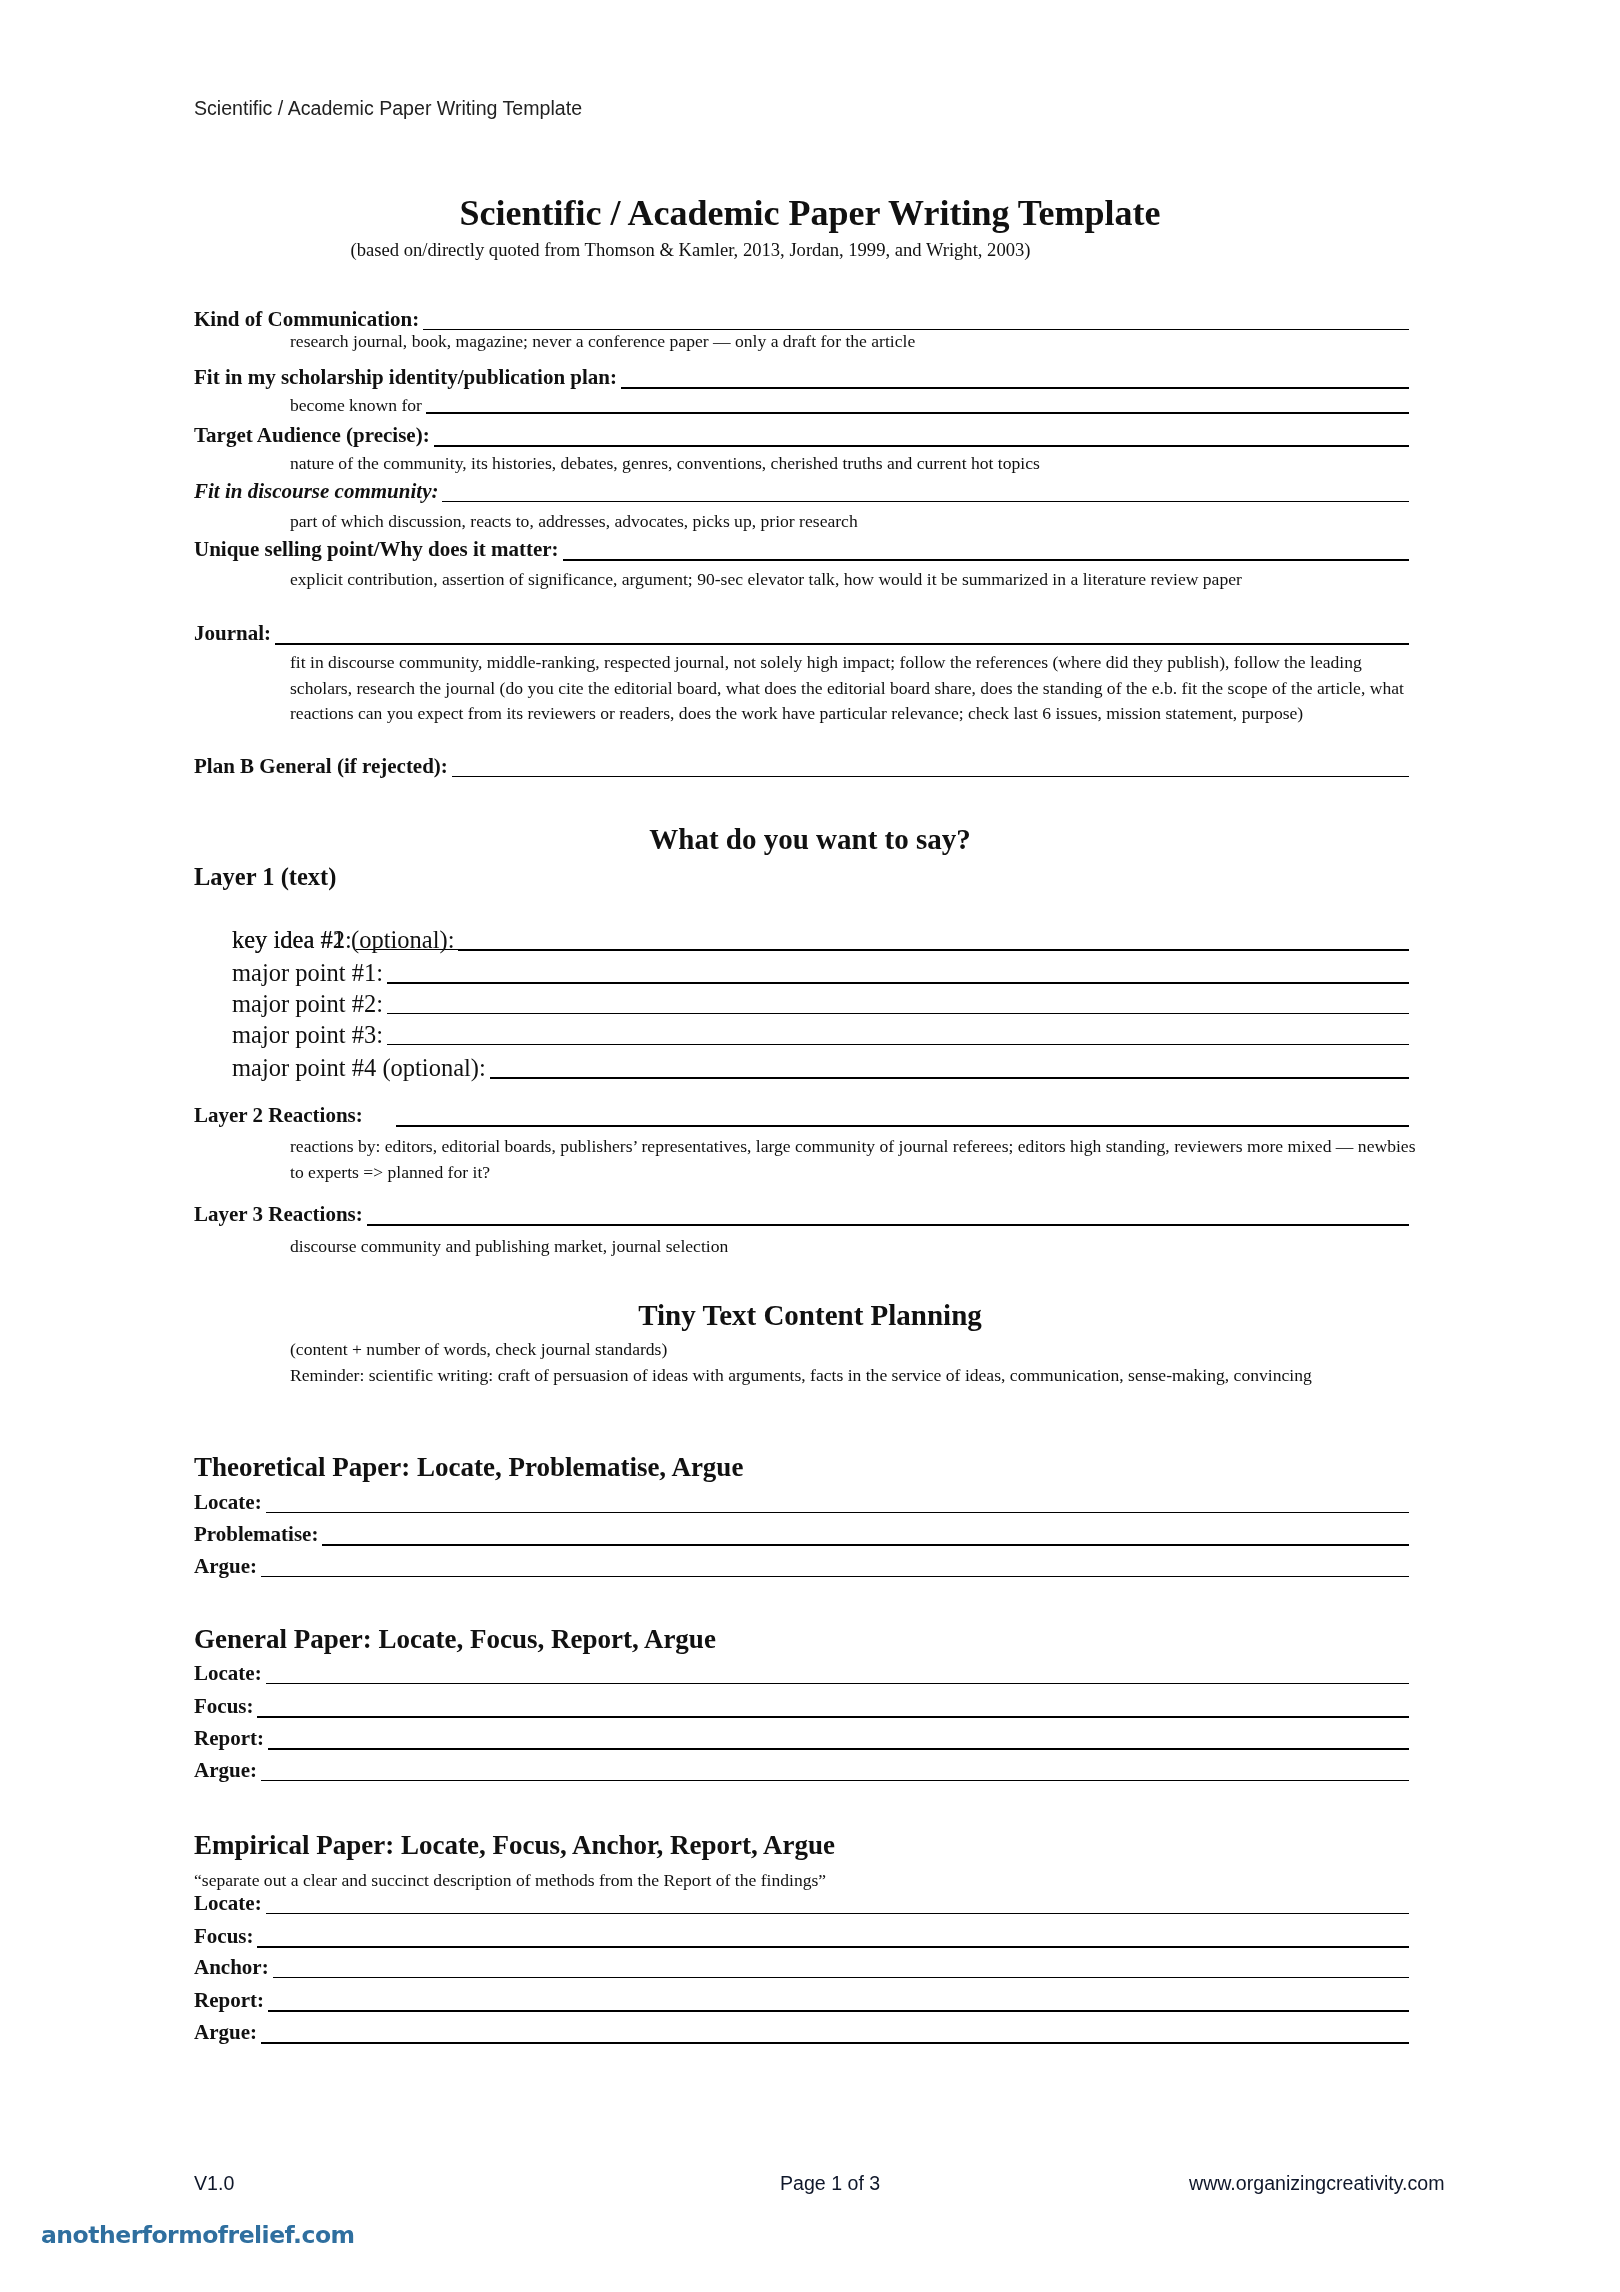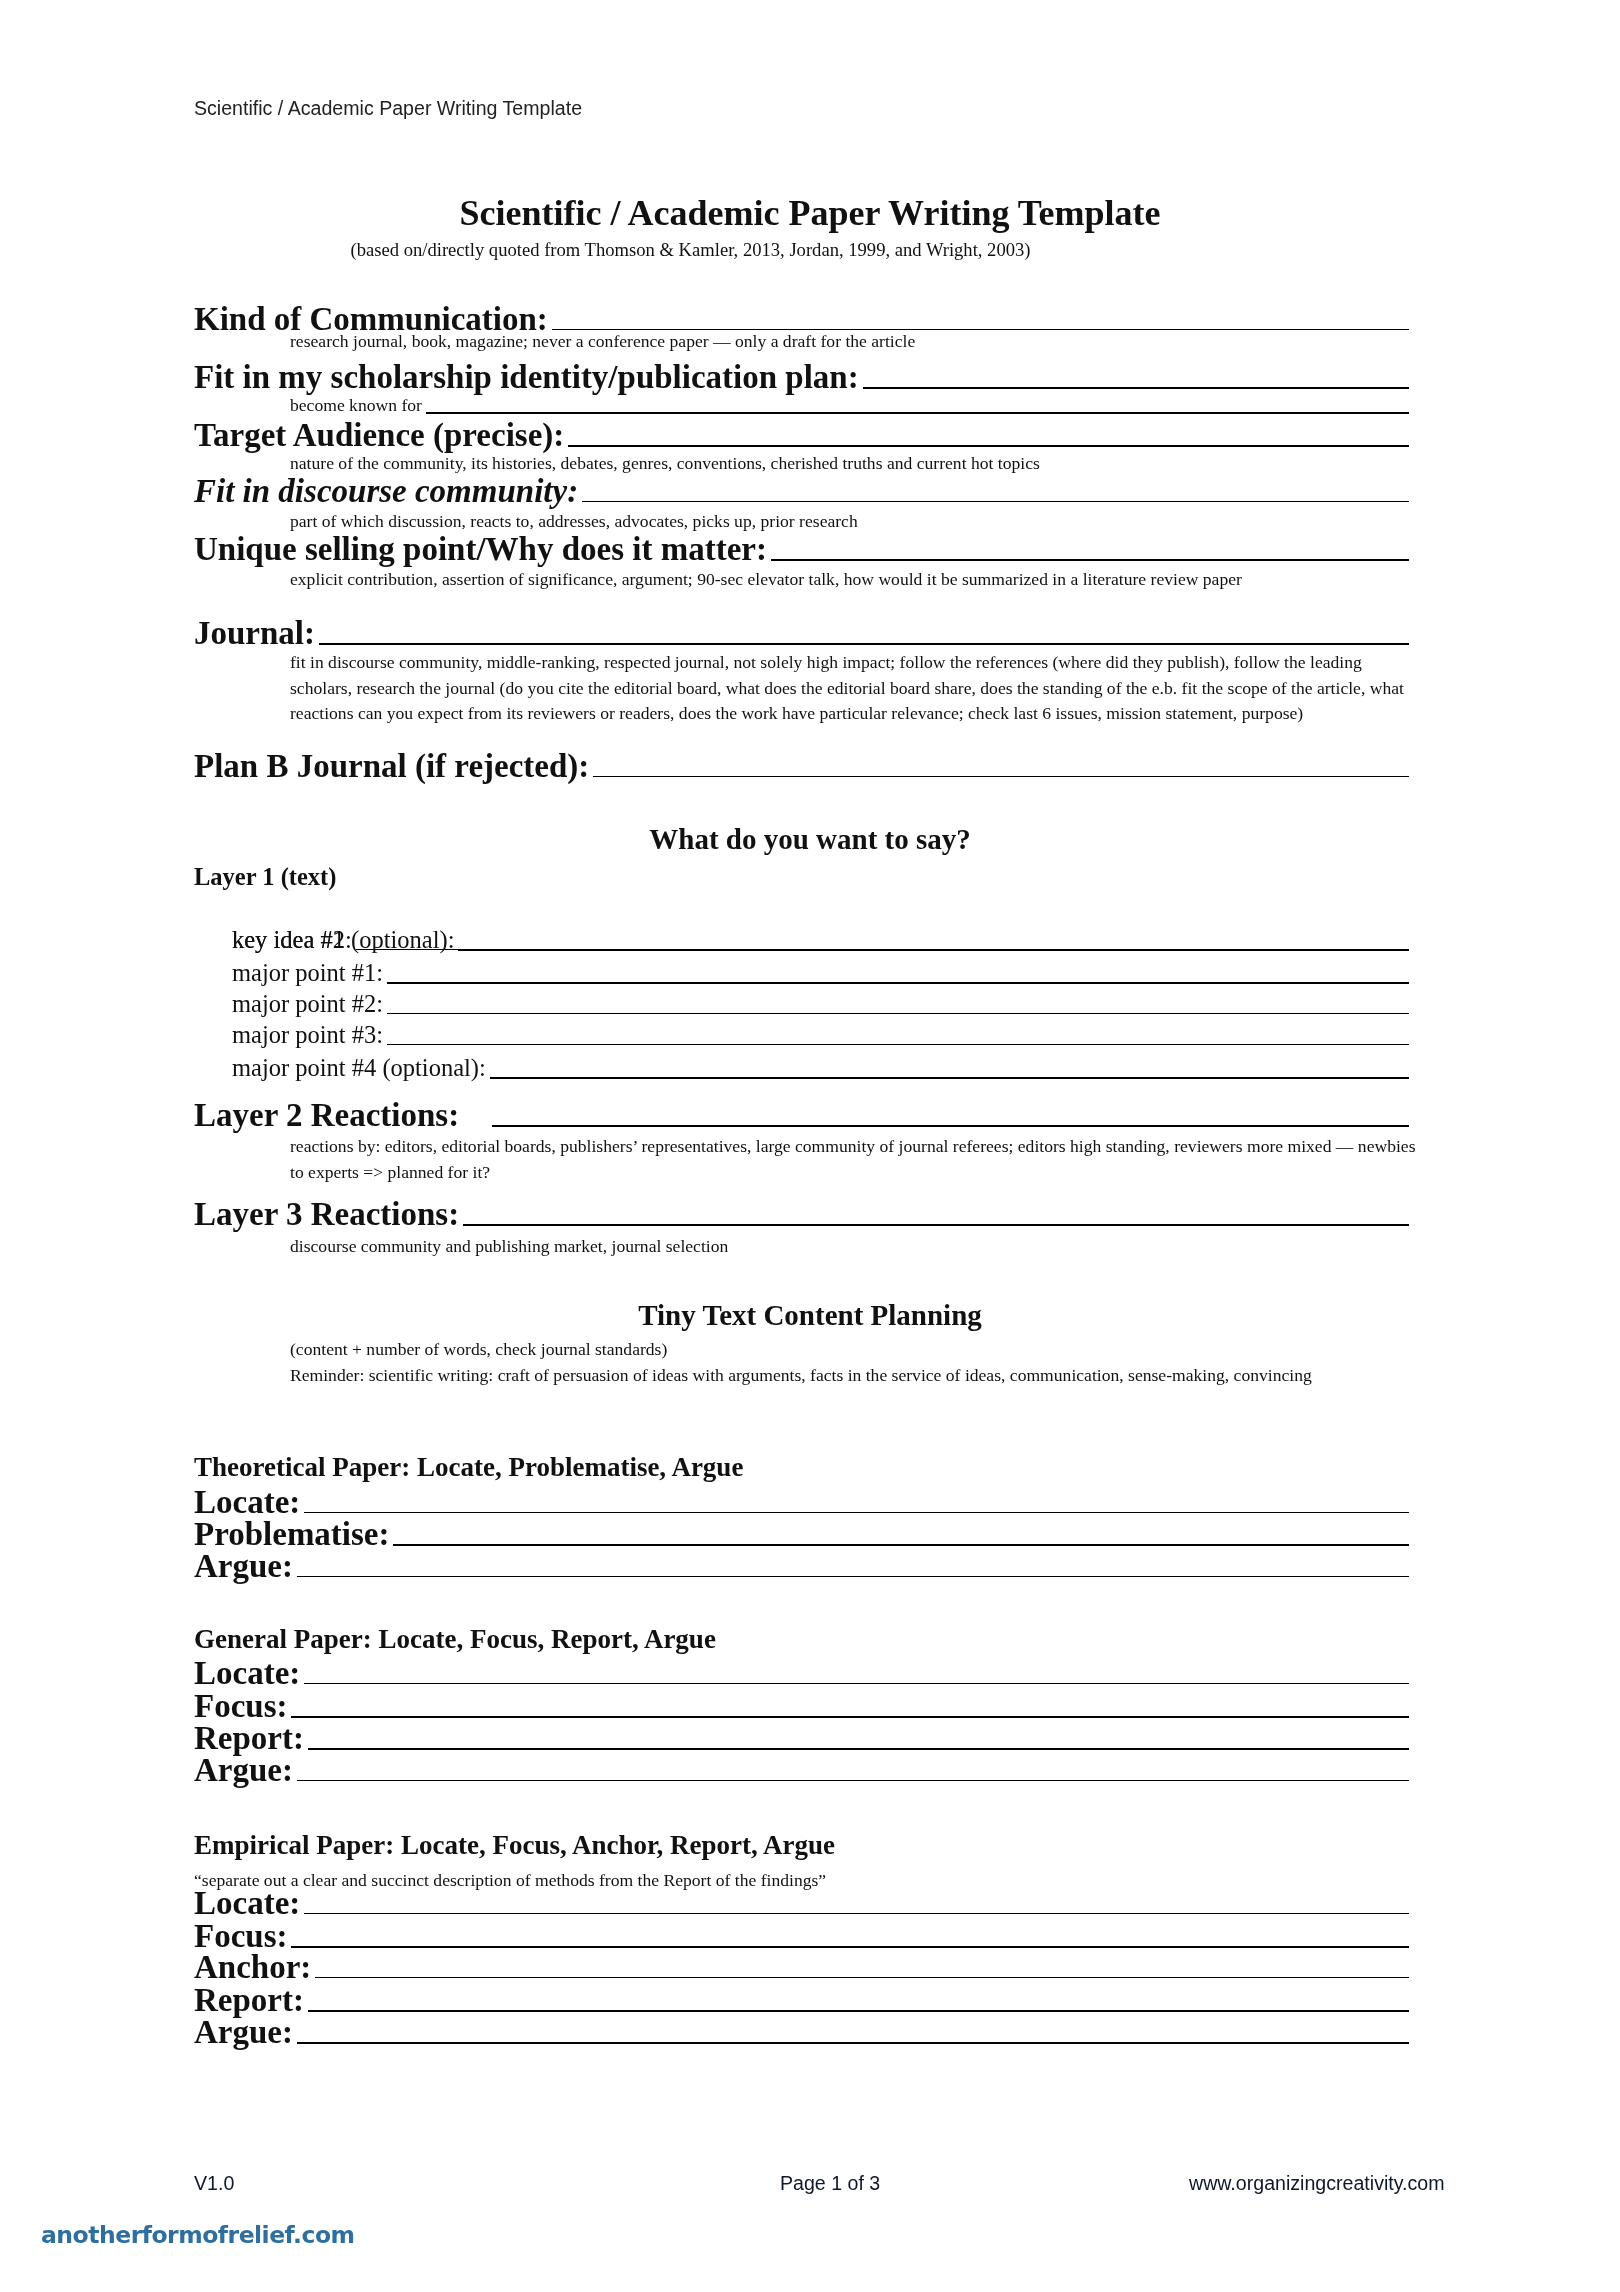--- a/index.html
+++ b/index.html
@@ -6,21 +6,21 @@
   body { width: 1620px; height: 2293px; position: relative; overflow: hidden; color: #111; }
   .abs { position: absolute; white-space: nowrap; }
   .sans { font-family: "Liberation Sans", sans-serif; }
   .serif { font-family: "Liberation Serif", "DejaVu Serif", serif; }
   .header-text { left: 194px; top: 97px; font-size: 19.6px; color: #222; }
   .title { left: 0; width: 1620px; text-align: center; top: 192px; font-size: 36px; font-weight: bold; }
   .subtitle { left: 0; width: 1381px; text-align: center; top: 239px; font-size: 18.6px; }
   .row { position: absolute; left: 194px; width: 1215px; display: flex; align-items: flex-end; height: 31px; }
   .row.indent { left: 232px; width: 1177px; }
   .row.hintrow { left: 290px; width: 1119px; height: 23.5px; }
-  .label { font-family: "Liberation Serif", serif; font-weight: bold; font-size: 33px; line-height: 27.4px; white-space: nowrap; padding-right: 3.9px; }
+  .label { font-family: "Liberation Serif", serif; font-weight: bold; font-size: 21px; line-height: 27.4px; white-space: nowrap; padding-right: 3.9px; }
   .label.regular { font-weight: normal; font-size: 24.5px; }
   .label.small { font-weight: normal; font-size: 17.6px; line-height: 19.6px; }
   .fill { flex: 1; border-bottom: 1px solid #000; margin-bottom: 2.9px; height: 0; }
   .fill.thick { border-bottom: 2.9px solid #000; margin-bottom: 2px; }
   .hint { position: absolute; left: 290px; width: 1127px; font-family: "Liberation Serif", serif; font-size: 17.6px; line-height: 25.5px; color: #111; white-space: normal; }
   .section-title { left: 0; width: 1620px; text-align: center; font-family: "Liberation Serif", serif; font-weight: bold; font-size: 29px; }
   .paper-heading { left: 194px; font-family: "Liberation Serif", serif; font-weight: bold; font-size: 27px; }
   .quote { left: 194px; font-family: "Liberation Serif", serif; font-size: 17.6px; }
   .footer { font-family: "Liberation Sans", sans-serif; font-size: 19.6px; color: #0f172a; top: 2172px; }
   .watermark { left: 41px; top: 2221px; font-family: "DejaVu Sans", sans-serif; font-weight: bold; font-size: 23.5px; letter-spacing: -0.5px; }
@@ -66,21 +66,21 @@
 </div>
 <div class="hint" style="top:567px;">explicit contribution, assertion of significance, argument; 90-sec elevator talk, how would it be summarized in a literature review paper</div>
 
 <div class="row" style="top:616px;">
   <span class="label">Journal:</span>
   <span class="fill thick"></span>
 </div>
 <div class="hint" style="top:650px;">fit in discourse community, middle-ranking, respected journal, not solely high impact; follow the references (where did they publish), follow the leading scholars, research the journal (do you cite the editorial board, what does the editorial board share, does the standing of the e.b. fit the scope of the article, what reactions can you expect from its reviewers or readers, does the work have particular relevance; check last 6 issues, mission statement, purpose)</div>
 
 <div class="row" style="top:749px;">
-  <span class="label">Plan B Journal (if rejected):</span>
+  <span class="label">Plan B General (if rejected):</span>
   <span class="fill"></span>
 </div>
 
 <div class="abs section-title" style="top:823px;">What do you want to say?</div>
 <div class="abs serif" style="left:194px; top:863px; font-size:24.5px; font-weight:bold;">Layer 1 (text)</div>
 
 <div class="row indent" style="top:890px;margin-top:32px;">
   <span class="label regular">key idea #1:</span>
   <span class="fill"></span>
 </div>

